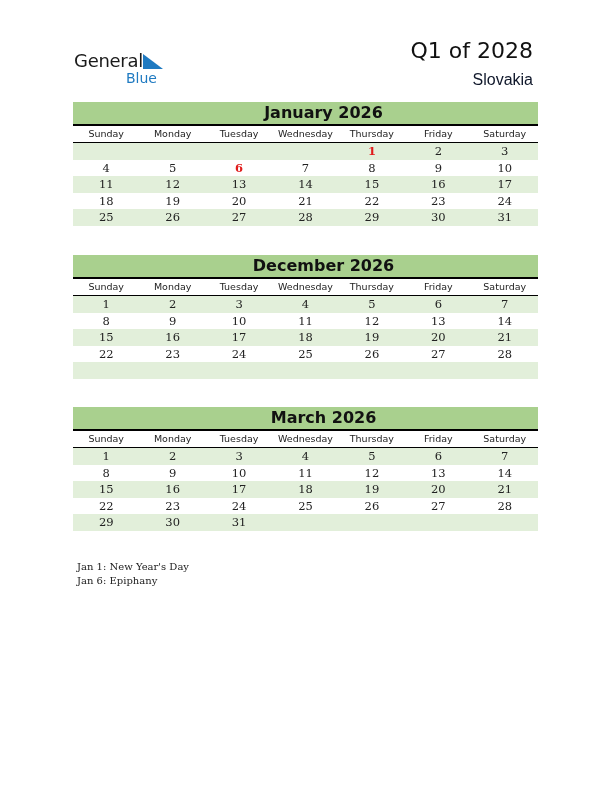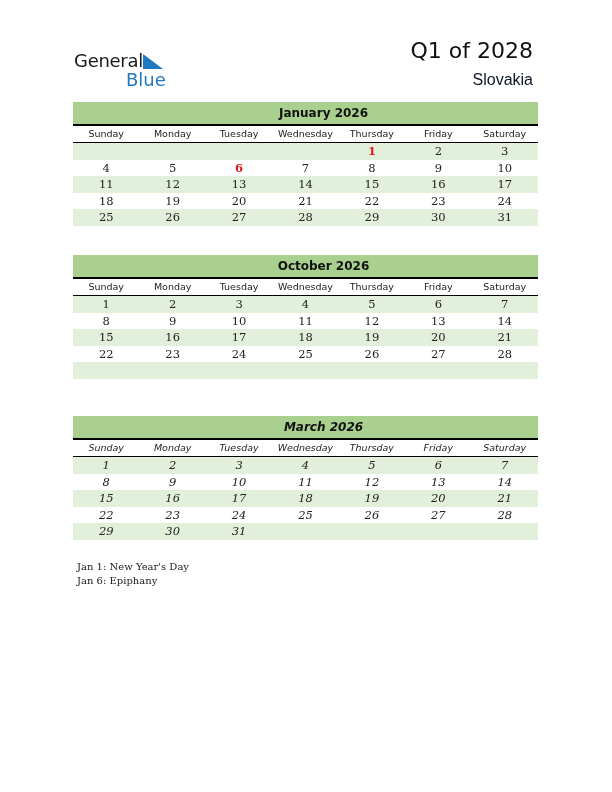--- a/index.html
+++ b/index.html
@@ -1,27 +1,27 @@
 <!DOCTYPE html>
 <html><head>
 <meta charset="utf-8">
 <style>
   html, body { margin: 0; padding: 0; }
   body { width: 612px; height: 792px; background: #ffffff; position: relative; overflow: hidden; }
   .logo { position: absolute; left: 74px; top: 40px; font-family: "DejaVu Sans", sans-serif; line-height: 1; margin-top: 12px; }
   .logo-general { font-size: 18px; color: #1a1a1a; letter-spacing: -0.3px; }
-  .logo-blue { position: absolute; left: 52px; top: 19px; font-size: 18px; color: #1f7ac1; }
+  .logo-blue { position: absolute; left: 52px; top: 19px; font-size: 14px; color: #1f7ac1; }
   .logo-tri { position: absolute; left: 69px; top: 2px; width: 0; height: 0;
               border-left: 20px solid #1f7ac1; border-top: 15px solid transparent; }
   .title { position: absolute; right: 79px; top: 38px; font-family: "DejaVu Sans", sans-serif; font-size: 22px; color: #111; text-align: right; }
   .subtitle { position: absolute; right: 79px; top: 71px; font-family: Liberation Sans, sans-serif; font-size: 16px; color: #0f172a; text-align: right; }
 
   .month { position: absolute; left: 73px; width: 465px; }
   .month-header { height: 22px; background: #a9d08e; border-bottom: 2px solid #000;
-                  font-family: "DejaVu Sans", sans-serif; font-weight: bold; font-size: 12px;
+                  font-family: "DejaVu Sans", sans-serif; font-weight: bold; font-size: 16px;
                   text-align: center; line-height: 22px; color: #111; padding-left: 36px; }
   .dow-row { display: flex; height: 16px; border-bottom: 1.5px solid #000; }
   .dow { flex: 1; text-align: center; font-family: "DejaVu Sans", sans-serif; font-size: 9.5px; color: #222; line-height: 16px; }
   .week { display: flex; height: 16.5px; }
   .week.shade { background: #e2efda; }
   .day { flex: 1; text-align: center; font-family: "DejaVu Serif", serif; font-size: 11.5px; color: #222; line-height: 16.5px; }
   .day.holiday { color: #e01b1b; font-weight: bold; }
 
   .notes { position: absolute; left: 77px; top: 560px; font-family: "DejaVu Serif", serif; font-size: 10px; color: #222; line-height: 13.5px; }
 </style>
@@ -89,21 +89,21 @@
         <div class="day">25</div>
         <div class="day">26</div>
         <div class="day">27</div>
         <div class="day">28</div>
         <div class="day">29</div>
         <div class="day">30</div>
         <div class="day">31</div>
       </div>
     </div>
     <div class="month" style="top: 255px;">
-      <div class="month-header">October 2026</div>
+      <div class="month-header">December 2026</div>
       <div class="dow-row">
         <div class="dow">Sunday</div>
         <div class="dow">Monday</div>
         <div class="dow">Tuesday</div>
         <div class="dow">Wednesday</div>
         <div class="dow">Thursday</div>
         <div class="dow">Friday</div>
         <div class="dow">Saturday</div>
       </div>
       <div class="week shade">
@@ -145,21 +145,21 @@
       <div class="week shade">
         <div class="day"></div>
         <div class="day"></div>
         <div class="day"></div>
         <div class="day"></div>
         <div class="day"></div>
         <div class="day"></div>
         <div class="day"></div>
       </div>
     </div>
-    <div class="month" style="top: 416px; font-style: italic;">
+    <div class="month" style="top: 407px;">
       <div class="month-header">March 2026</div>
       <div class="dow-row">
         <div class="dow">Sunday</div>
         <div class="dow">Monday</div>
         <div class="dow">Tuesday</div>
         <div class="dow">Wednesday</div>
         <div class="dow">Thursday</div>
         <div class="dow">Friday</div>
         <div class="dow">Saturday</div>
       </div>

